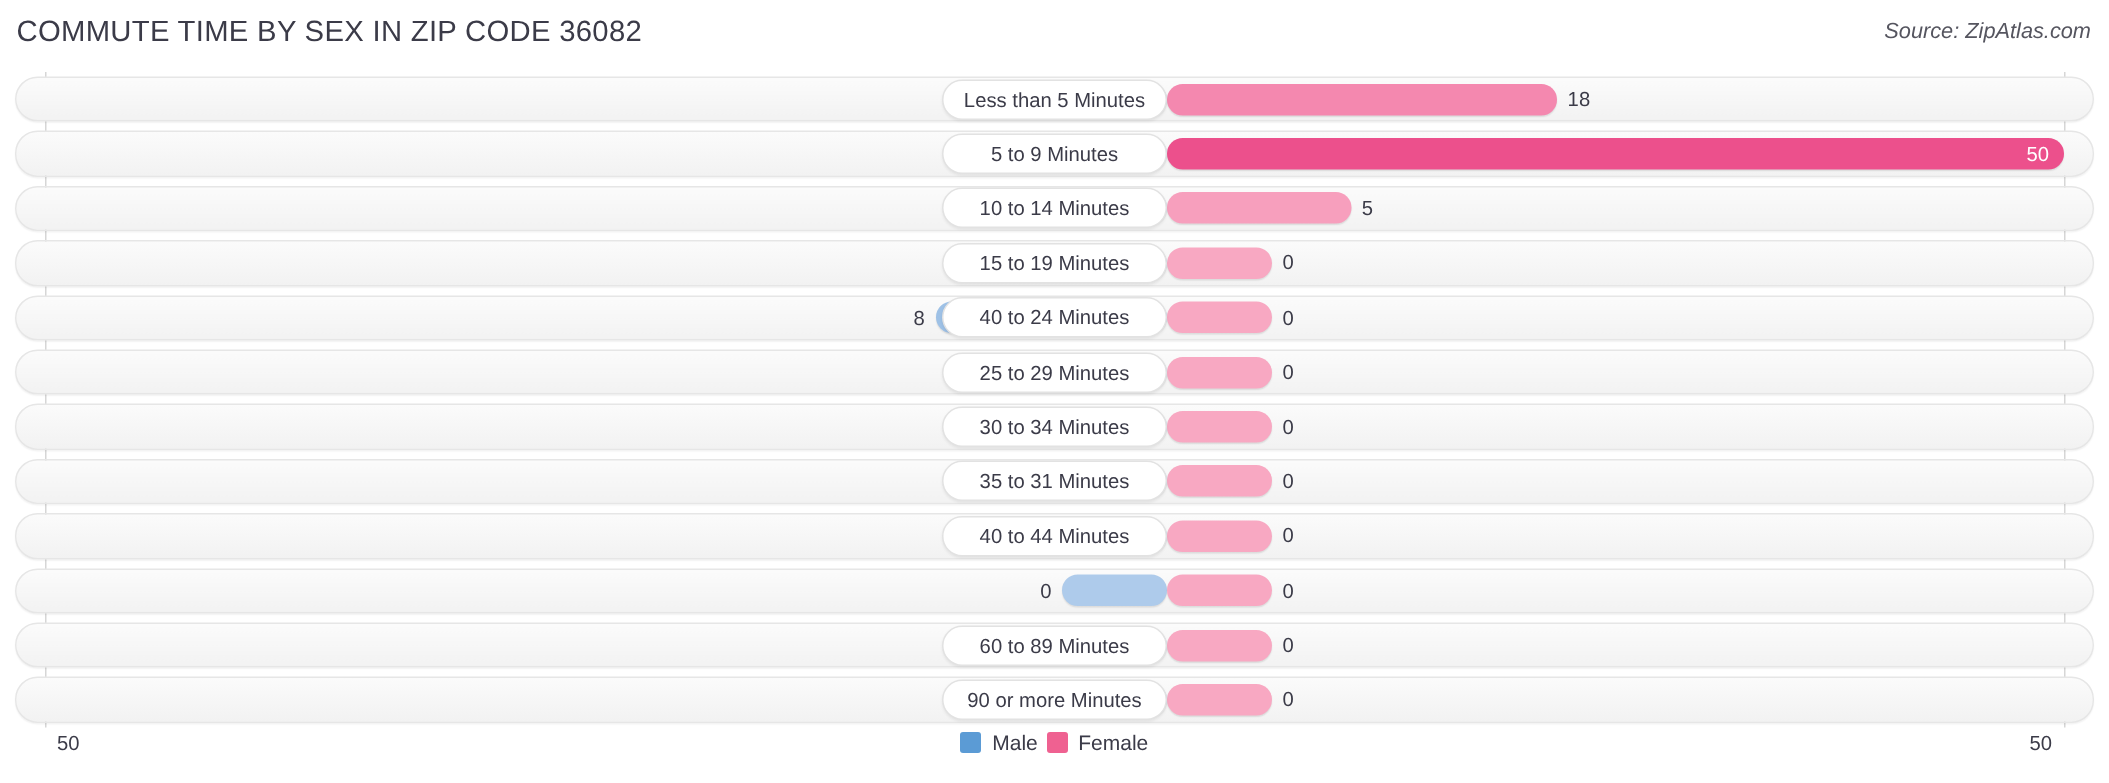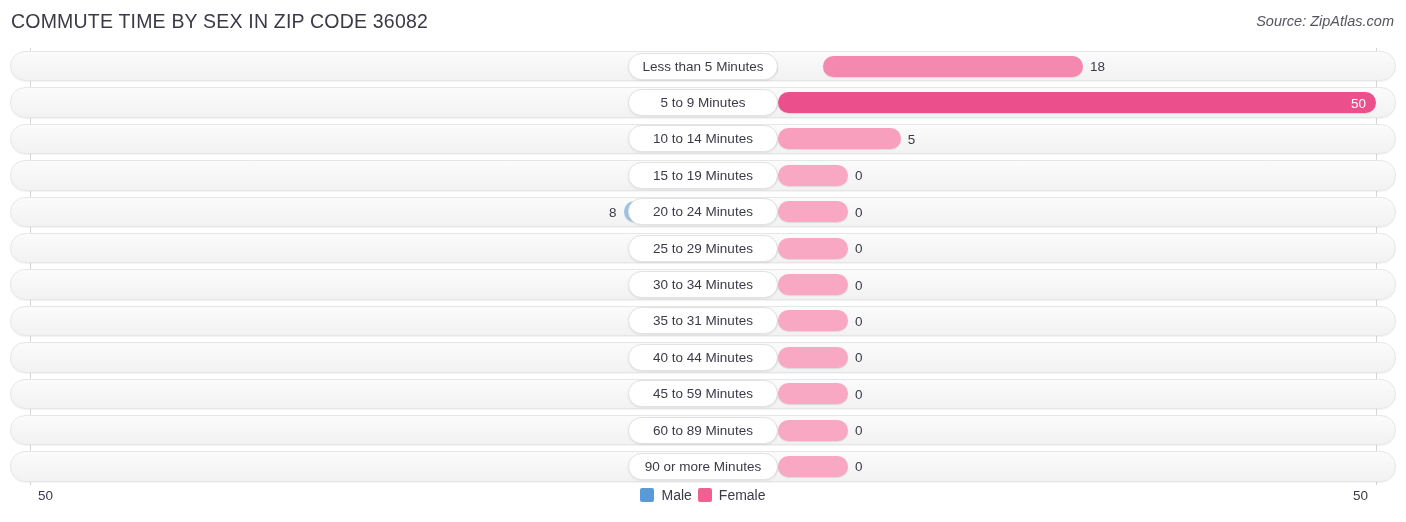--- a/index.html
+++ b/index.html
@@ -159,21 +159,21 @@
 
   <div id="plot">
     <div class="gridline" id="gridline-left"></div>
     <div class="gridline" id="gridline-right"></div>
 
   <div class="row">
         <div class="track"></div>
         <div class="bar bar-male" style="width: 70px; background: rgb(174, 203, 235);">
           <span class="bar-value val-male">0</span>
         </div>
-        <div class="bar bar-female" style="width: 260.08px; background: rgb(244, 136, 175); margin-left: 45px;">
+        <div class="bar bar-female" style="width: 260.08px; background: rgb(244, 136, 175);">
           <span class="bar-value val-female">18</span>
         </div>
         <div class="cat-pill">Less than 5 Minutes</div>
       </div>
       <div class="row">
         <div class="track"></div>
         <div class="bar bar-male" style="width: 70px; background: rgb(174, 203, 235);">
           <span class="bar-value val-male">0</span>
         </div>
         <div class="bar bar-female" style="width: 598px; background: rgb(236, 80, 140);">
@@ -202,21 +202,21 @@
         <div class="cat-pill">15 to 19 Minutes</div>
       </div>
       <div class="row">
         <div class="track"></div>
         <div class="bar bar-male" style="width: 154.48px; background: rgb(158, 193, 230);">
           <span class="bar-value val-male">8</span>
         </div>
         <div class="bar bar-female" style="width: 70px; background: rgb(248, 168, 194);">
           <span class="bar-value val-female">0</span>
         </div>
-        <div class="cat-pill">20 to 24 Minutes</div>
+        <div class="cat-pill">40 to 24 Minutes</div>
       </div>
       <div class="row">
         <div class="track"></div>
         <div class="bar bar-male" style="width: 70px; background: rgb(174, 203, 235);">
           <span class="bar-value val-male">0</span>
         </div>
         <div class="bar bar-female" style="width: 70px; background: rgb(248, 168, 194);">
           <span class="bar-value val-female">0</span>
         </div>
         <div class="cat-pill">25 to 29 Minutes</div>
@@ -252,21 +252,20 @@
         <div class="cat-pill">40 to 44 Minutes</div>
       </div>
       <div class="row">
         <div class="track"></div>
         <div class="bar bar-male" style="width: 70px; background: rgb(174, 203, 235);">
           <span class="bar-value val-male">0</span>
         </div>
         <div class="bar bar-female" style="width: 70px; background: rgb(248, 168, 194);">
           <span class="bar-value val-female">0</span>
         </div>
-        <div class="cat-pill">45 to 59 Minutes</div>
       </div>
       <div class="row">
         <div class="track"></div>
         <div class="bar bar-male" style="width: 70px; background: rgb(174, 203, 235);">
           <span class="bar-value val-male">0</span>
         </div>
         <div class="bar bar-female" style="width: 70px; background: rgb(248, 168, 194);">
           <span class="bar-value val-female">0</span>
         </div>
         <div class="cat-pill">60 to 89 Minutes</div>

